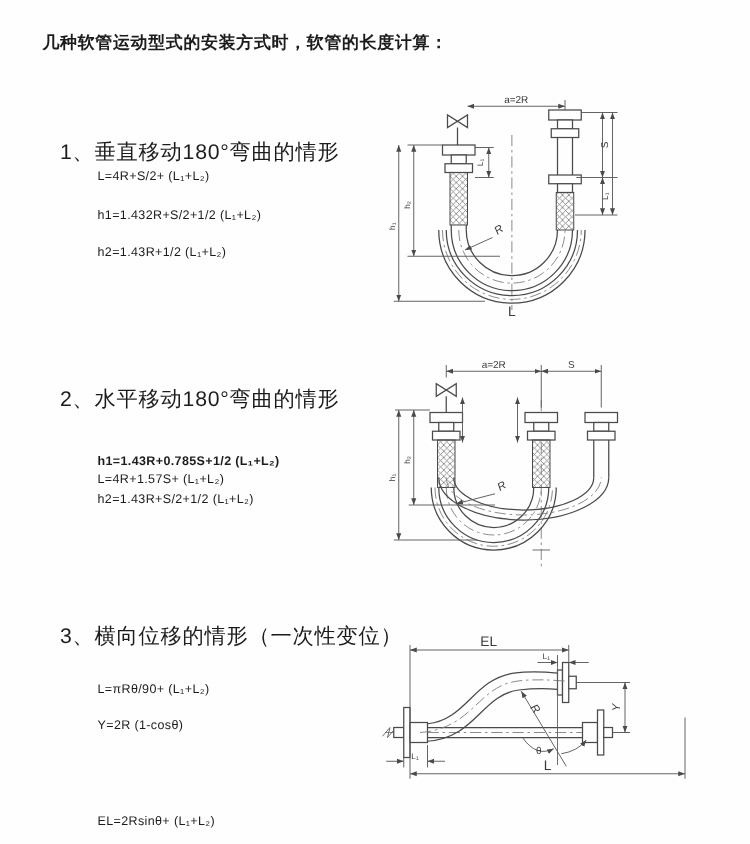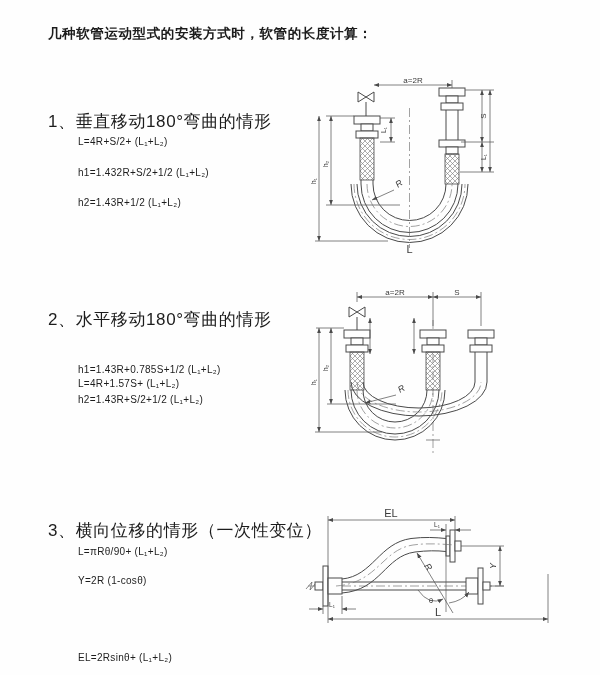--- a/index.html
+++ b/index.html
@@ -1,20 +1,20 @@
 <!DOCTYPE html>
 <html><head>
 <meta charset="utf-8">
 <style>
   html,body{margin:0;padding:0;}
   body{
     width:600px;height:675px;position:relative;background:#fefefe;
     font-family:"Liberation Sans",sans-serif;color:#1c1c1c;overflow:hidden;
   }
-  .title{position:absolute;left:48px;top:25px;font-size:13.5px;font-weight:bold;letter-spacing:0.6px;}
+  .title{position:absolute;left:34px;top:25px;font-size:13.5px;font-weight:bold;letter-spacing:0.6px;}
   .sec-heading{position:absolute;left:48px;font-size:17px;font-weight:normal;letter-spacing:0.6px;}
   .formula{position:absolute;left:78px;font-size:10px;letter-spacing:0.3px;}
   svg.diagram{position:absolute;}
   svg text{font-family:"Liberation Sans",sans-serif;fill:#3a3a3a;}
   .ln{stroke:#4a4a4a;stroke-width:1;fill:none;}
   .fit{stroke:#4a4a4a;stroke-width:1;fill:#fefefe;}
   .dim{stroke:#5a5a5a;stroke-width:0.75;fill:none;}
   .cl{stroke:#7a7a7a;stroke-width:0.7;fill:none;stroke-dasharray:9 3 2 3;}
   .thin{stroke:#5a5a5a;stroke-width:0.7;fill:none;}
   .lbl{font-size:8px;}
@@ -27,24 +27,24 @@
 
 <div class="title">几种软管运动型式的安装方式时，软管的长度计算：</div>
 
 <div class="sec-heading" style="top:110px;">1、垂直移动180°弯曲的情形</div>
 <div class="formula" style="top:136px;">L=4R+S/2+ (L₁+L₂)</div>
 <div class="formula" style="top:167px;">h1=1.432R+S/2+1/2 (L₁+L₂)</div>
 <div class="formula" style="top:197px;">h2=1.43R+1/2 (L₁+L₂)</div>
 
 <div class="sec-heading" style="top:308px;">2、水平移动180°弯曲的情形</div>
 <div class="formula" style="top:334px;margin-top:44px;">L=4R+1.57S+ (L₁+L₂)</div>
-<div class="formula" style="top:364px;">h1=1.43R+0.785S+1/2 (L₁+L₂)</div>
+<div class="formula" style="top:364px;font-weight:bold;">h1=1.43R+0.785S+1/2 (L₁+L₂)</div>
 <div class="formula" style="top:394px;text-align:center;">h2=1.43R+S/2+1/2 (L₁+L₂)</div>
 
-<div class="sec-heading" style="top:519px;">3、横向位移的情形（一次性变位）</div>
+<div class="sec-heading" style="top:497px;">3、横向位移的情形（一次性变位）</div>
 <div class="formula" style="top:546px;text-align:right;">L=πRθ/90+ (L₁+L₂)</div>
 <div class="formula" style="top:575px;text-align:right;">Y=2R (1-cosθ)</div>
 <div class="formula" style="top:604px;margin-top:48px;">EL=2Rsinθ+ (L₁+L₂)</div>
 
 <svg class="diagram" style="left:310px;top:76px;" width="262" height="178" viewBox="0 0 262 178">
   <defs>
     <marker id="aw1" viewBox="0 0 10 10" refX="9" refY="5" markerWidth="8" markerHeight="8" orient="auto-start-reverse">
       <path d="M0,1.6 L9,5 L0,8.4 z" fill="#4a4a4a"></path>
     </marker>
     <pattern id="ht1" width="5" height="5" patternUnits="userSpaceOnUse">

